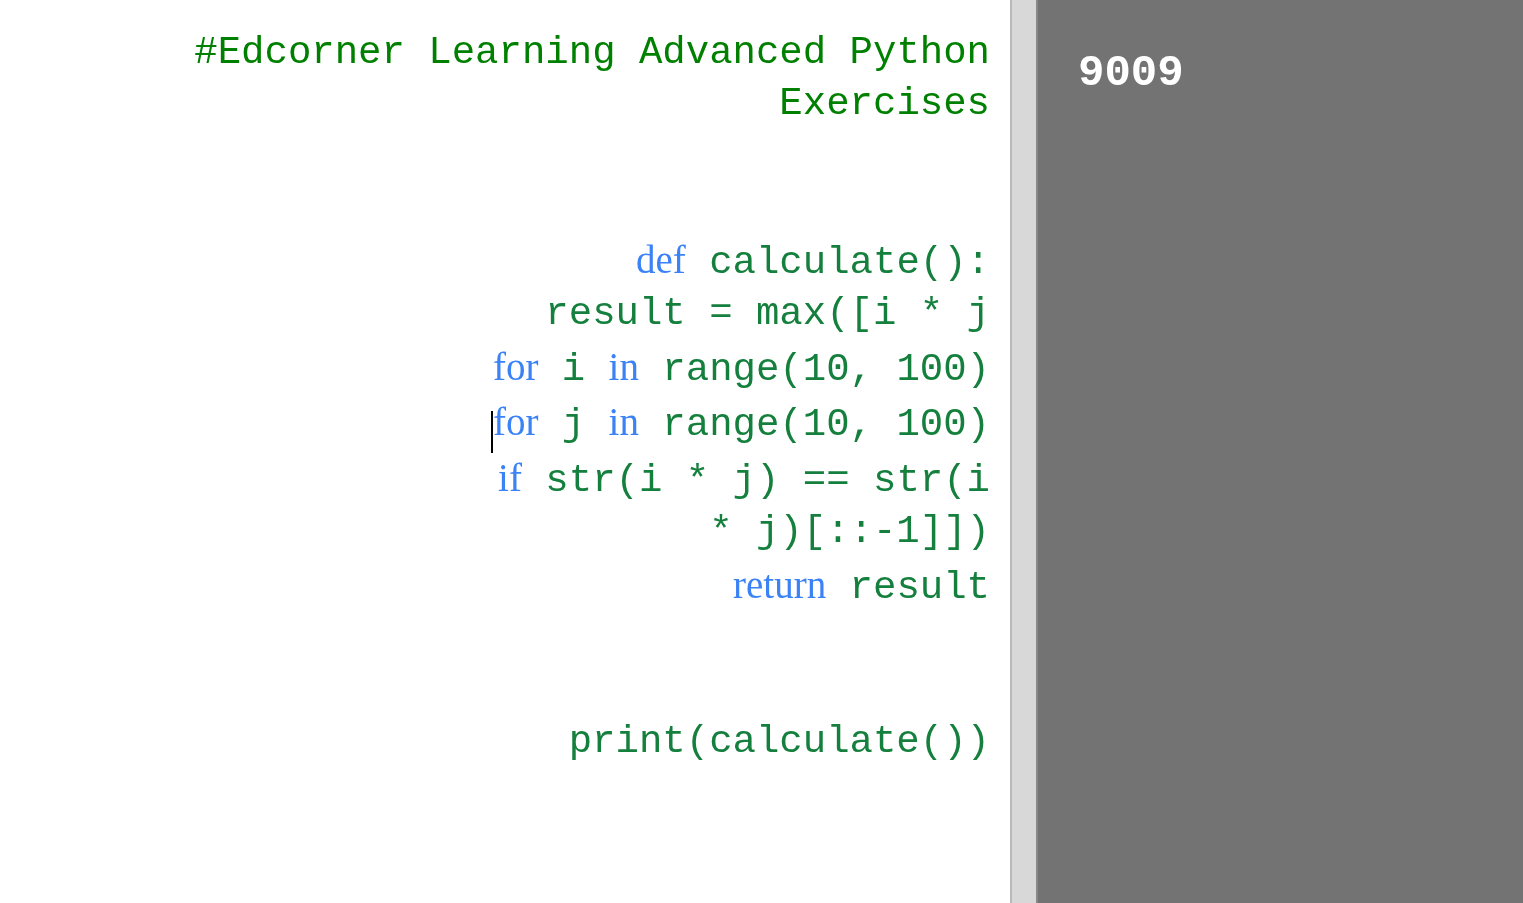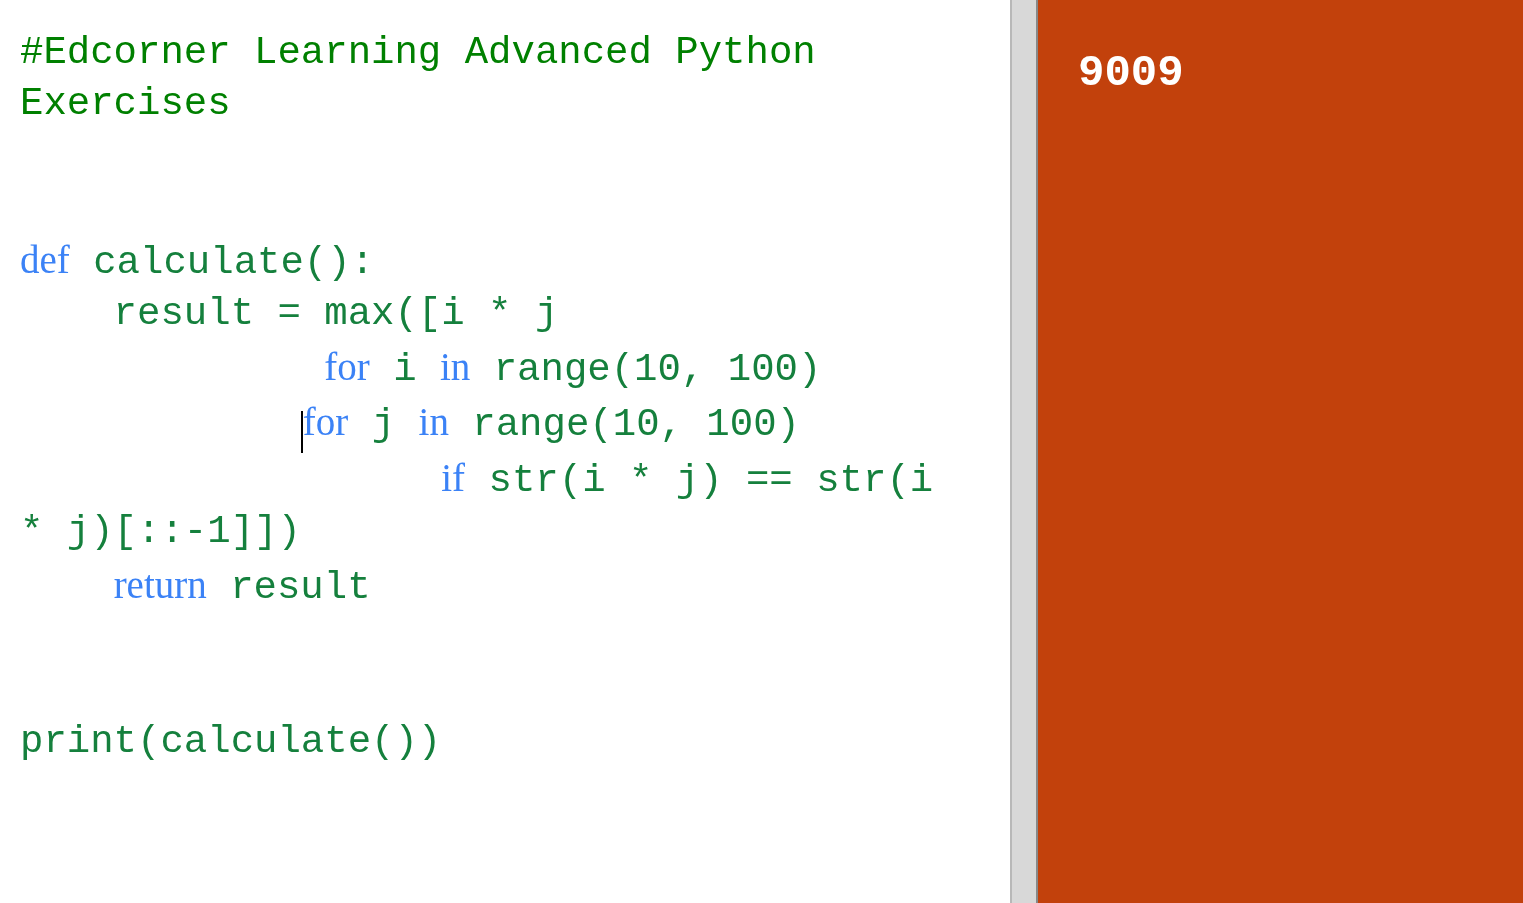--- a/index.html
+++ b/index.html
@@ -28,21 +28,21 @@
     .divider {
       width: 28px;
       height: 100%;
       background: #d8d8d8;
       border-left: 2px solid #b8b8b8;
       border-right: 2px solid #888888;
     }
     .output-pane {
       flex: 1;
       height: 100%;
-      background: #c2410c;
+      background: #737373;
       color: #ffffff;
       padding: 48px 40px;
       font-size: 44px;
       font-family: Consolas, 'Courier New', monospace;
       white-space: pre;
       font-weight: bold;
     }
     .comment { color: #008000; }
     .keyword { color: #3b82f6; font-family: Liberation Serif, serif; }
     .default { color: #15803d; }
@@ -50,20 +50,21 @@
       display: inline-block;
       width: 2px;
       height: 42px;
       background: #000000;
       vertical-align: text-bottom;
       position: relative;
       top: 6px;
     }
     .code-line {
       display: block;
+      text-align: right;
     }
   </style>
 </head>
 <body>
 
 <div class="editor-pane"><span class="code-line"><span class="comment">#Edcorner Learning Advanced Python</span></span><span class="code-line"><span class="comment">Exercises</span></span><span class="code-line"> </span><span class="code-line"> </span><span class="code-line"><span class="keyword">def</span><span class="default"> calculate():</span></span><span class="code-line"><span class="default">    result = </span><span class="default">max</span><span class="default">([i * j</span></span><span class="code-line"><span class="default">             </span><span class="keyword">for</span><span class="default"> i </span><span class="keyword">in</span><span class="default"> range(10, 100)</span></span><span class="code-line"><span class="default">            </span><span class="cursor"></span><span class="keyword">for</span><span class="default"> j </span><span class="keyword">in</span><span class="default"> range(10, 100)</span></span><span class="code-line"><span class="default">                  </span><span class="keyword">if</span><span class="default"> str(i * j) == str(i</span></span><span class="code-line"><span class="default">* j)[::-1]])</span></span><span class="code-line"><span class="default">    </span><span class="keyword">return</span><span class="default"> result</span></span><span class="code-line"> </span><span class="code-line"> </span><span class="code-line"><span class="default">print(calculate())</span></span></div>
 
 <div class="divider"></div>
 
 <div class="output-pane"><span>9009</span></div>

